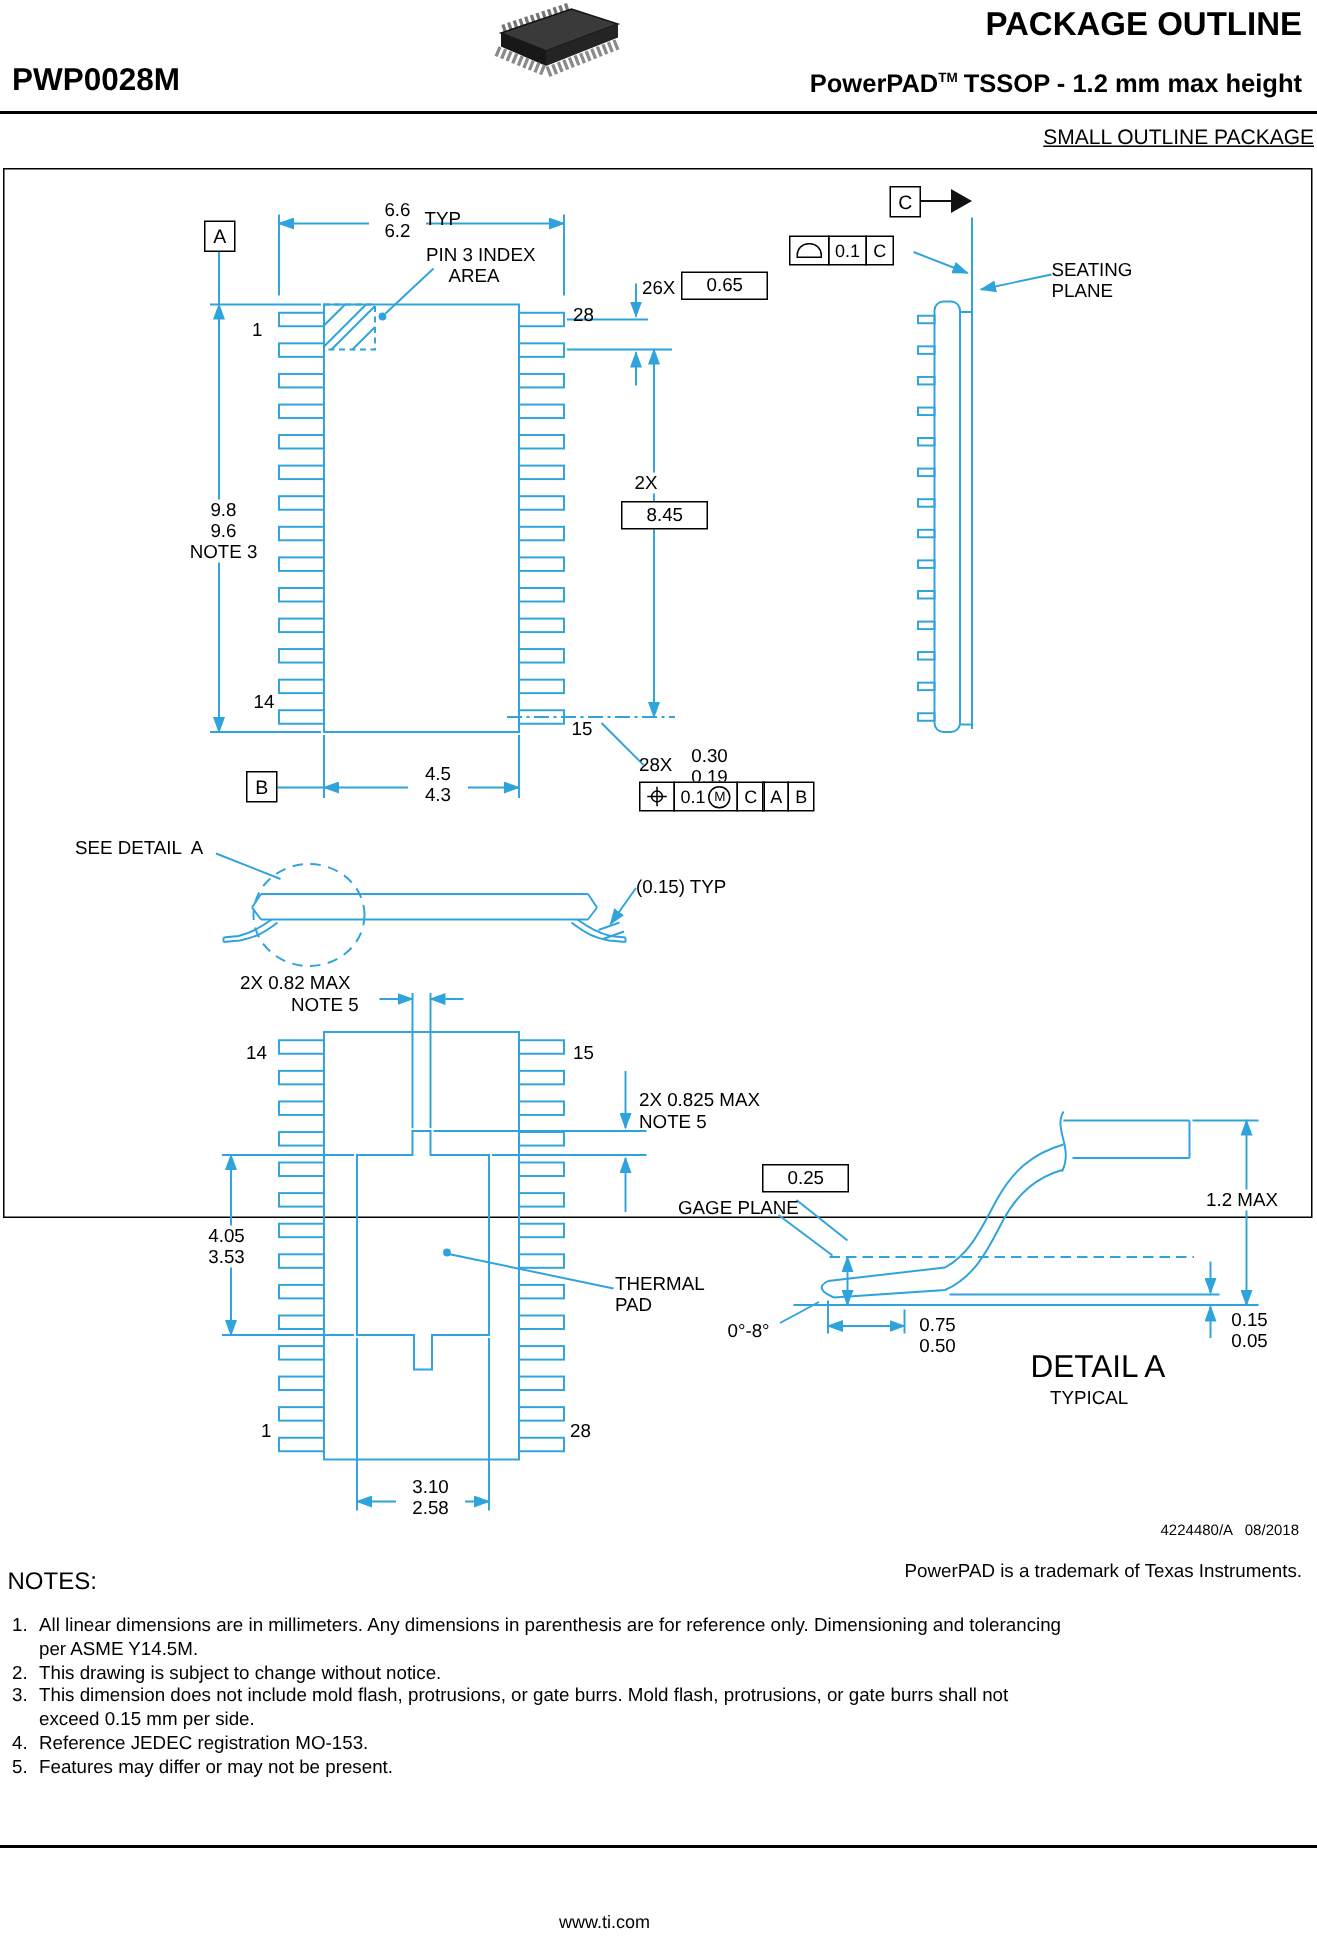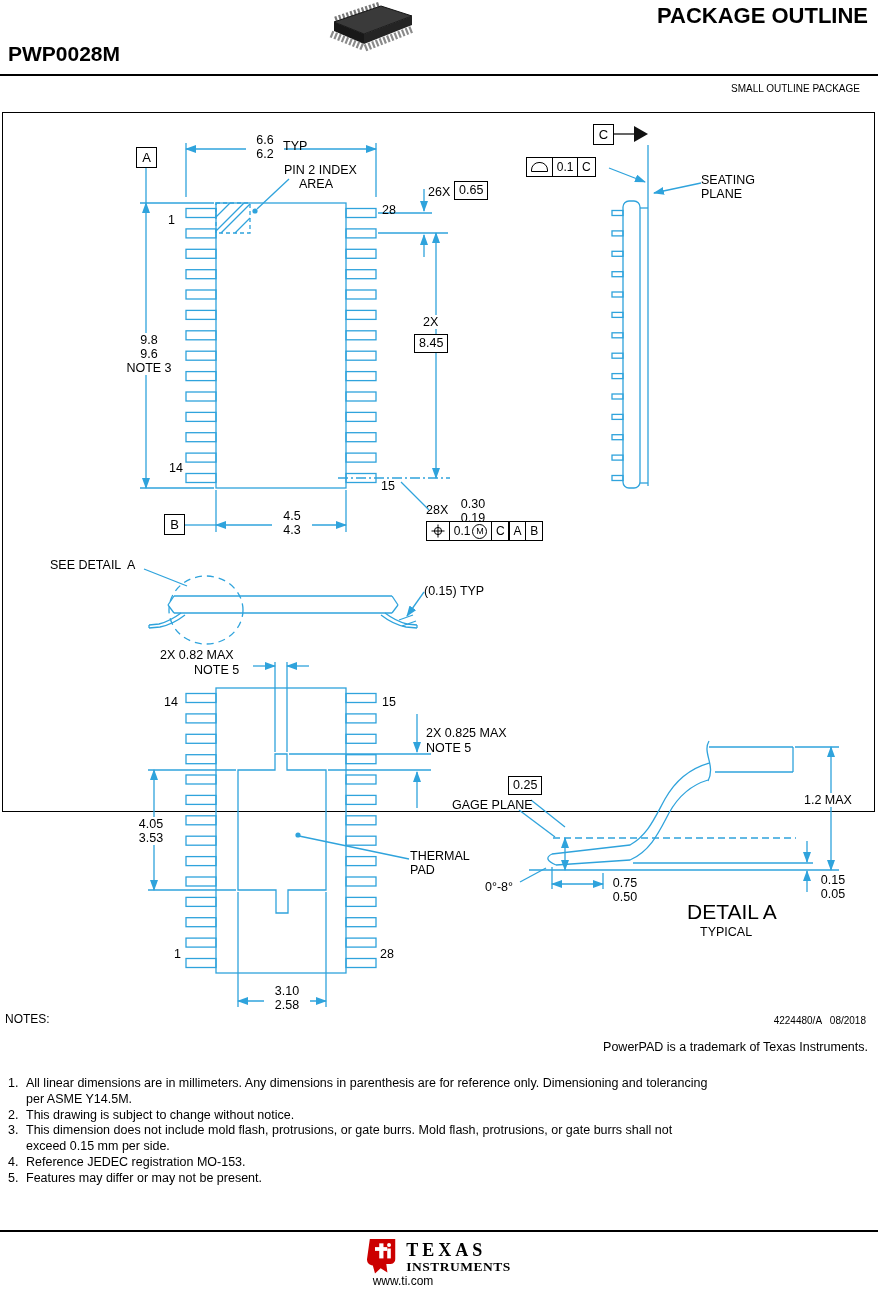--- a/index.html
+++ b/index.html
@@ -5,64 +5,65 @@
   html,body{margin:0;padding:0;background:#fff;}
   .page{position:relative;width:878px;height:1292px;background:#fff;
         font-family:"Liberation Sans",sans-serif;color:#000;overflow:hidden;}
   
   .part-number{position:absolute;left:8px;top:42px;font-size:21px;font-weight:bold;}
   .doc-title{position:absolute;right:10px;top:3px;font-size:22px;font-weight:bold;}
   .subtitle{position:absolute;right:10px;top:46px;font-size:17px;font-weight:bold;}
   .subtitle sup{font-size:9px;}
   .subtitle .rest{margin-left:4px;}
   .hrule{position:absolute;left:0;top:74px;width:878px;height:2px;background:#000;}
-  .pkg-type{position:absolute;right:18px;top:83px;font-size:10px;}
+  .pkg-type{position:absolute;right:2px;top:83px;font-size:14px;text-decoration:underline;}
   .chip{position:absolute;left:318px;top:0;}
   
   .drawing{position:absolute;left:2px;top:112px;width:873px;height:700px;
            border:1.5px solid #000;box-sizing:border-box;}
   .dsvg{position:absolute;left:0;top:0;}
   .lbl{position:absolute;font-size:12.5px;line-height:14px;white-space:nowrap;}
   .c{text-align:center;}
   .bg{background:#fff;padding:0 2px;}
-  .box{position:absolute;border:1.3px solid #000;background:#fff;padding:0 4px;
+  .box{position:absolute;border:1.3px solid #000;background:#fff;padding:0 16px;
        font-size:12.5px;line-height:17px;}
   .datum{position:absolute;width:19px;height:19px;border:1.3px solid #000;background:#fff;
          display:flex;align-items:center;justify-content:center;font-size:13px;}
   .fcf{position:absolute;display:flex;background:#fff;font-size:12px;}
   .fcf .cell{border:1.3px solid #000;height:18px;display:flex;align-items:center;
              justify-content:center;padding:0 4px;margin-left:-1.3px;}
   .fcf .cell:first-child{margin-left:0;}
   .mcirc{width:13px;height:13px;border:1px solid #000;border-radius:50%;font-size:9px;
          display:inline-flex;align-items:center;justify-content:center;margin-left:2px;}
   .dome{width:15px;height:8px;border:1.3px solid #000;border-radius:8px 8px 0 0;
         display:inline-block;}
   .detail-title{font-size:21px;}
   .dwg-num{position:absolute;right:8px;top:902px;font-size:10px;white-space:pre;}
   
   .trademark{position:absolute;right:10px;top:1040px;font-size:12.5px;}
-  .notes-label{position:absolute;left:5px;top:1012px;font-size:12px;}
+  .notes-label{position:absolute;left:5px;top:1046px;font-size:16px;}
   .notes{position:absolute;left:8px;top:1076px;width:858px;font-size:12.5px;}
   .note{display:grid;grid-template-columns:18px 1fr;line-height:15.8px;}
   .note .txt{white-space:pre-line;}
   .frule{position:absolute;left:0;top:1230px;width:878px;height:1.5px;background:#000;}
   .footer-logo{position:absolute;left:0;top:1238px;width:878px;display:flex;
                justify-content:center;align-items:center;gap:7px;}
   .logo-text{font-family:"Liberation Serif",serif;font-weight:bold;}
   .logo-l1{font-size:18px;letter-spacing:4px;line-height:18px;}
   .logo-l2{font-size:13.5px;letter-spacing:0.5px;line-height:15px;}
   .footer-url{position:absolute;left:0;top:1274px;width:806px;text-align:center;font-size:12px;}
 </style>
 </head>
 <body>
 
 <div class="page">
 
   <div class="doc-title">PACKAGE OUTLINE</div>
   <div class="part-number">PWP0028M</div>
+  <div class="subtitle"><span>PowerPAD</span><sup>TM</sup><span class="rest">TSSOP - 1.2 mm max height</span></div>
 
   <svg class="chip" width="100" height="64" viewBox="0 0 100 64">
     <line x1="17" y1="19" x2="62" y2="4" stroke="#777" stroke-width="5" stroke-dasharray="2.2,1.8"></line>
     <polygon points="16,22 63,6 94,16 46,34" fill="#3a3a3a" stroke="#141414"></polygon>
     <polygon points="16,22 46,34 46,44 16,31" fill="#181818"></polygon>
     <polygon points="46,34 94,16 94,25 46,44" fill="#242424"></polygon>
     <line x1="13" y1="34" x2="45" y2="47" stroke="#8a8a8a" stroke-width="7" stroke-dasharray="2.2,1.8"></line>
     <line x1="47" y1="48" x2="95" y2="29" stroke="#8a8a8a" stroke-width="7" stroke-dasharray="2.2,1.8"></line>
   </svg>
 
@@ -281,21 +282,21 @@
         <line x1="792" y1="634" x2="836" y2="634"></line>
         <line x1="828" y1="634" x2="828" y2="757" marker-start="url(#aS)" marker-end="url(#aE)"></line>
       </g>
     </svg>
 
     <div class="lbl c bg" style="left:243px;top:20px;width:34px">
       <div>6.6</div>
       <div>6.2</div>
     </div>
     <div class="lbl" style="left:280px;top:26px">TYP</div>
-    <div class="lbl" style="left:281px;top:50px">PIN 2 INDEX</div>
+    <div class="lbl" style="left:281px;top:50px">PIN 3 INDEX</div>
     <div class="lbl" style="left:296px;top:64px">AREA</div>
     <div class="datum" style="left:133px;top:34px">A</div>
     <div class="lbl" style="left:165px;top:100px">1</div>
     <div class="lbl" style="left:379px;top:90px">28</div>
     <div class="lbl bg" style="left:423px;top:72px">26X</div>
     <div class="box" style="left:451px;top:68px">0.65</div>
     <div class="lbl bg" style="left:418px;top:202px">2X</div>
     <div class="box" style="left:411px;top:221px">8.45</div>
     <div class="lbl c bg" style="left:118px;top:220px;width:52px">
       <div>9.8</div>
@@ -407,28 +408,15 @@
       <span>4.</span>
         <span class="txt">Reference JEDEC registration MO-153.</span>
     </div>
     <div class="note">
       <span>5.</span>
         <span class="txt">Features may differ or may not be present.</span>
     </div>
   </div>
 
   <div class="frule"></div>
-  <div class="footer-logo">
-    <svg width="32" height="38" viewBox="0 0 34 40">
-      <path d="M3,1 h27 v21 c0,3.5 -2.5,5.5 -6,5.5 h-3.5 l1.2,9 -7.2,-4.5 -6,5.5 -2.3,-8.5 c-4,-0.3 -6.2,-2.5 -6.2,-6.5 z" fill="#cc0000" stroke="none"></path>
-      <rect x="8.5" y="9.5" width="13" height="4" fill="#fff"></rect>
-      <rect x="13" y="5.5" width="4.5" height="16" fill="#fff"></rect>
-      <rect x="21.5" y="11" width="3.8" height="10.5" fill="#fff"></rect>
-      <circle cx="23.4" cy="7.2" r="2.1" fill="#fff"></circle>
-    </svg>
-    <div class="logo-text">
-      <div class="logo-l1">TEXAS</div>
-      <div class="logo-l2">INSTRUMENTS</div>
-    </div>
-  </div>
   <div class="footer-url">www.ti.com</div>
 
 </div>
 
 </body></html>

